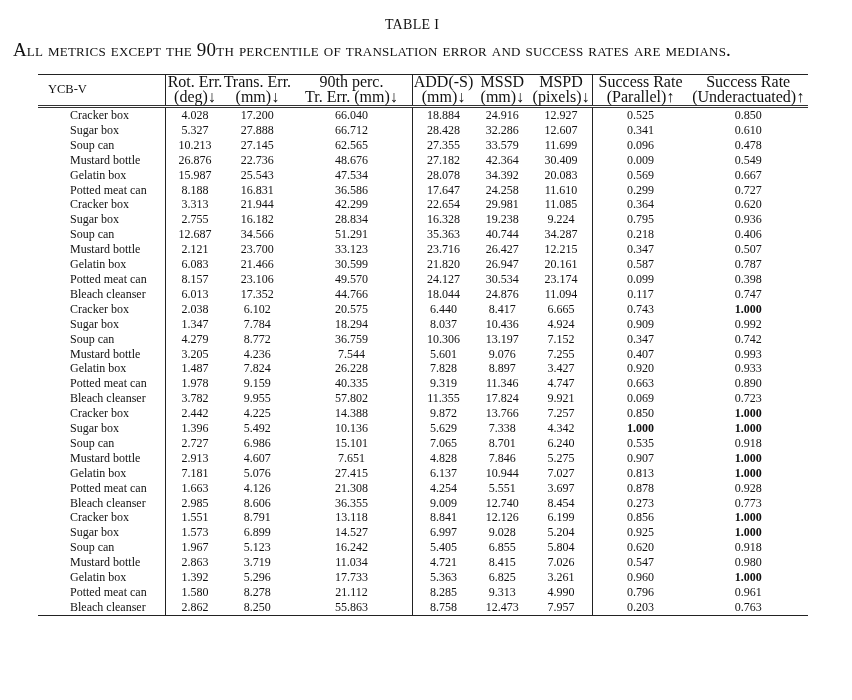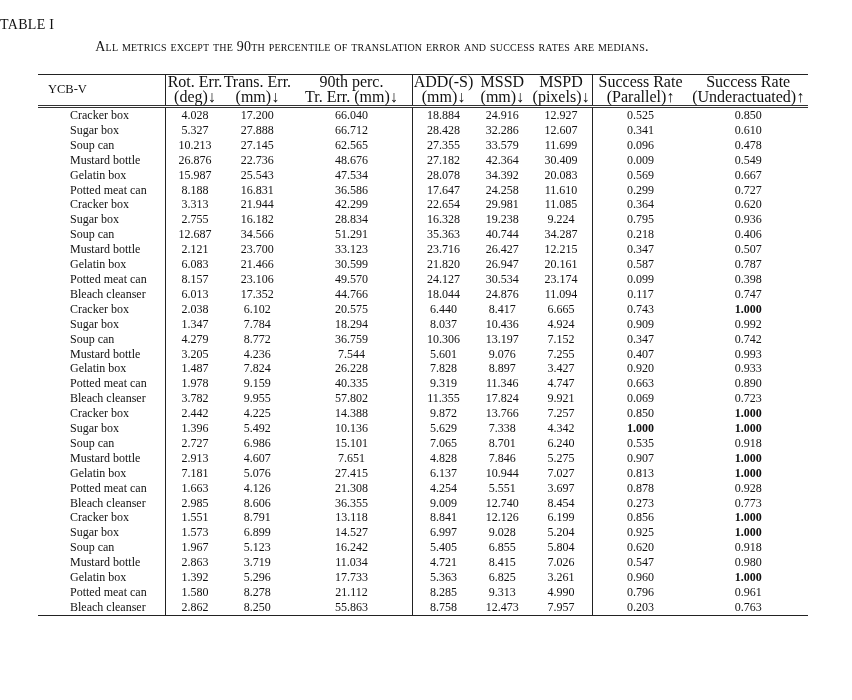--- a/index.html
+++ b/index.html
@@ -4,25 +4,25 @@
 <style>
   html, body { margin: 0; padding: 0; background: #ffffff; }
   body {
     width: 852px; height: 700px; overflow: hidden;
     font-family: "Liberation Serif", "DejaVu Serif", serif;
     color: #111;
     position: relative;
   }
   .caption-title {
     position: absolute; top: 17px; left: 0; width: 824px;
-    font-size: 14px; letter-spacing: 0.3px;
+    text-align: center; font-size: 14px; letter-spacing: 0.3px;
   }
   .caption-sub {
     position: absolute; top: 39px; left: 0; width: 744px;
-    text-align: center; font-size: 14px; font-variant: small-caps; letter-spacing: 0.2px;
+    text-align: center; font-size: 19px; font-variant: small-caps; letter-spacing: 0.2px;
   }
   table {
     position: absolute; top: 74px; left: 38px;
     width: 770px;
     border-collapse: collapse;
     font-size: 12px;
     line-height: 14.9px;
     border-top: 1.2px solid #222;
     border-bottom: 1.2px solid #222;
   }

